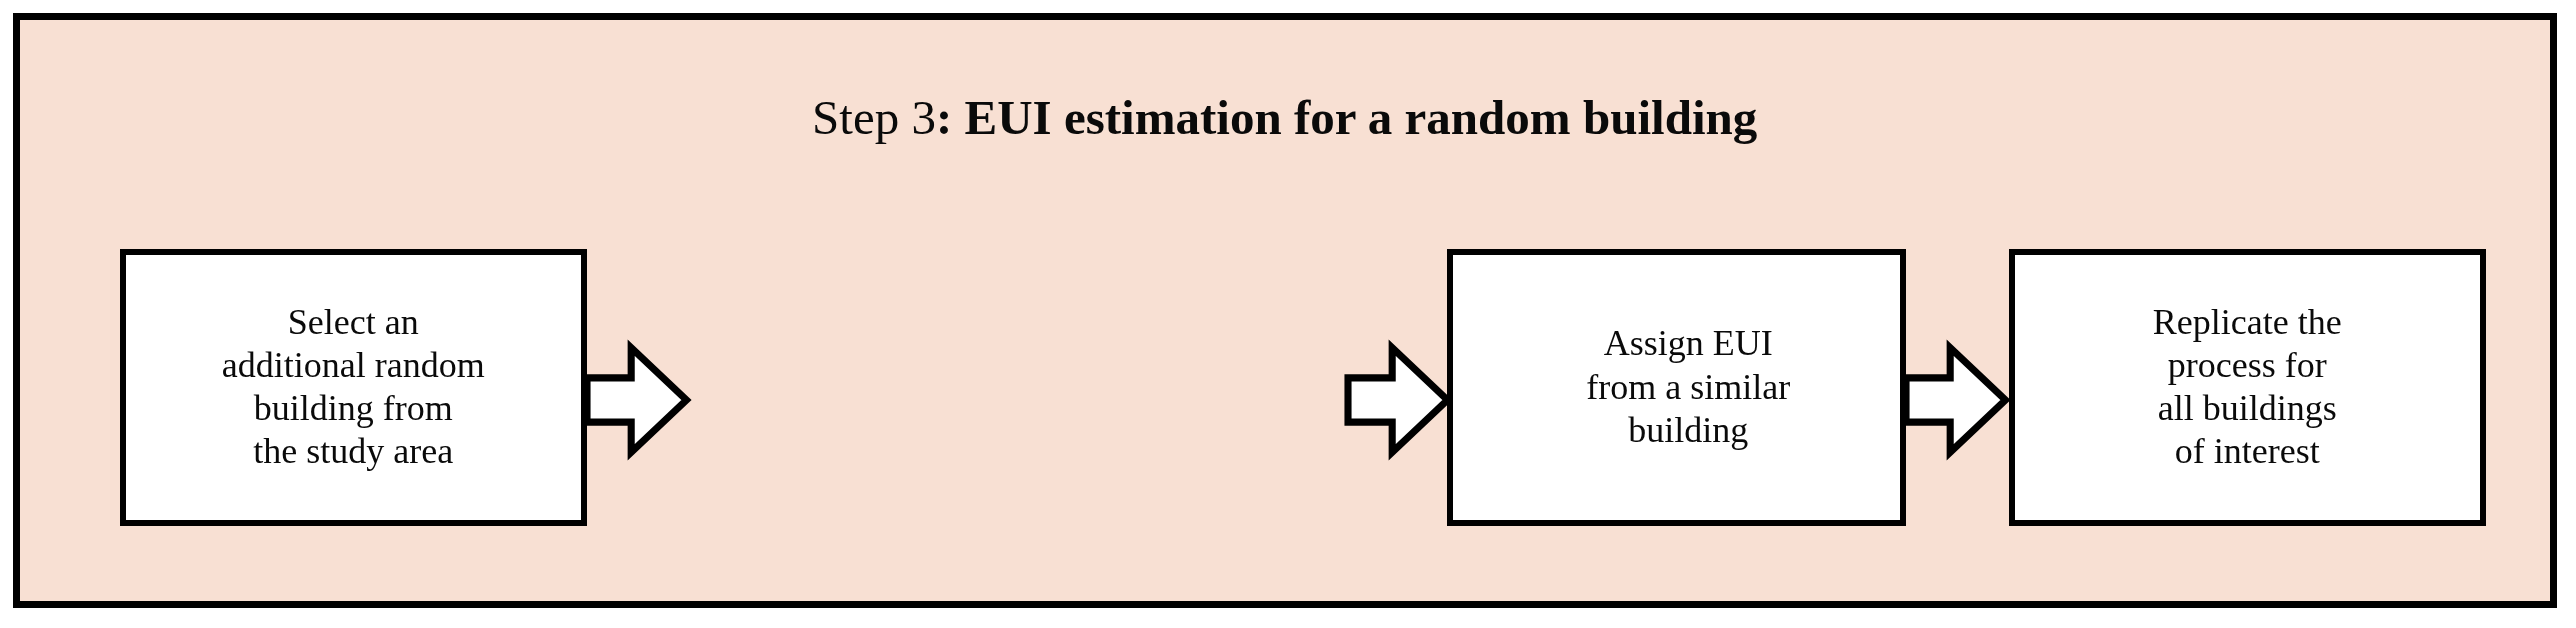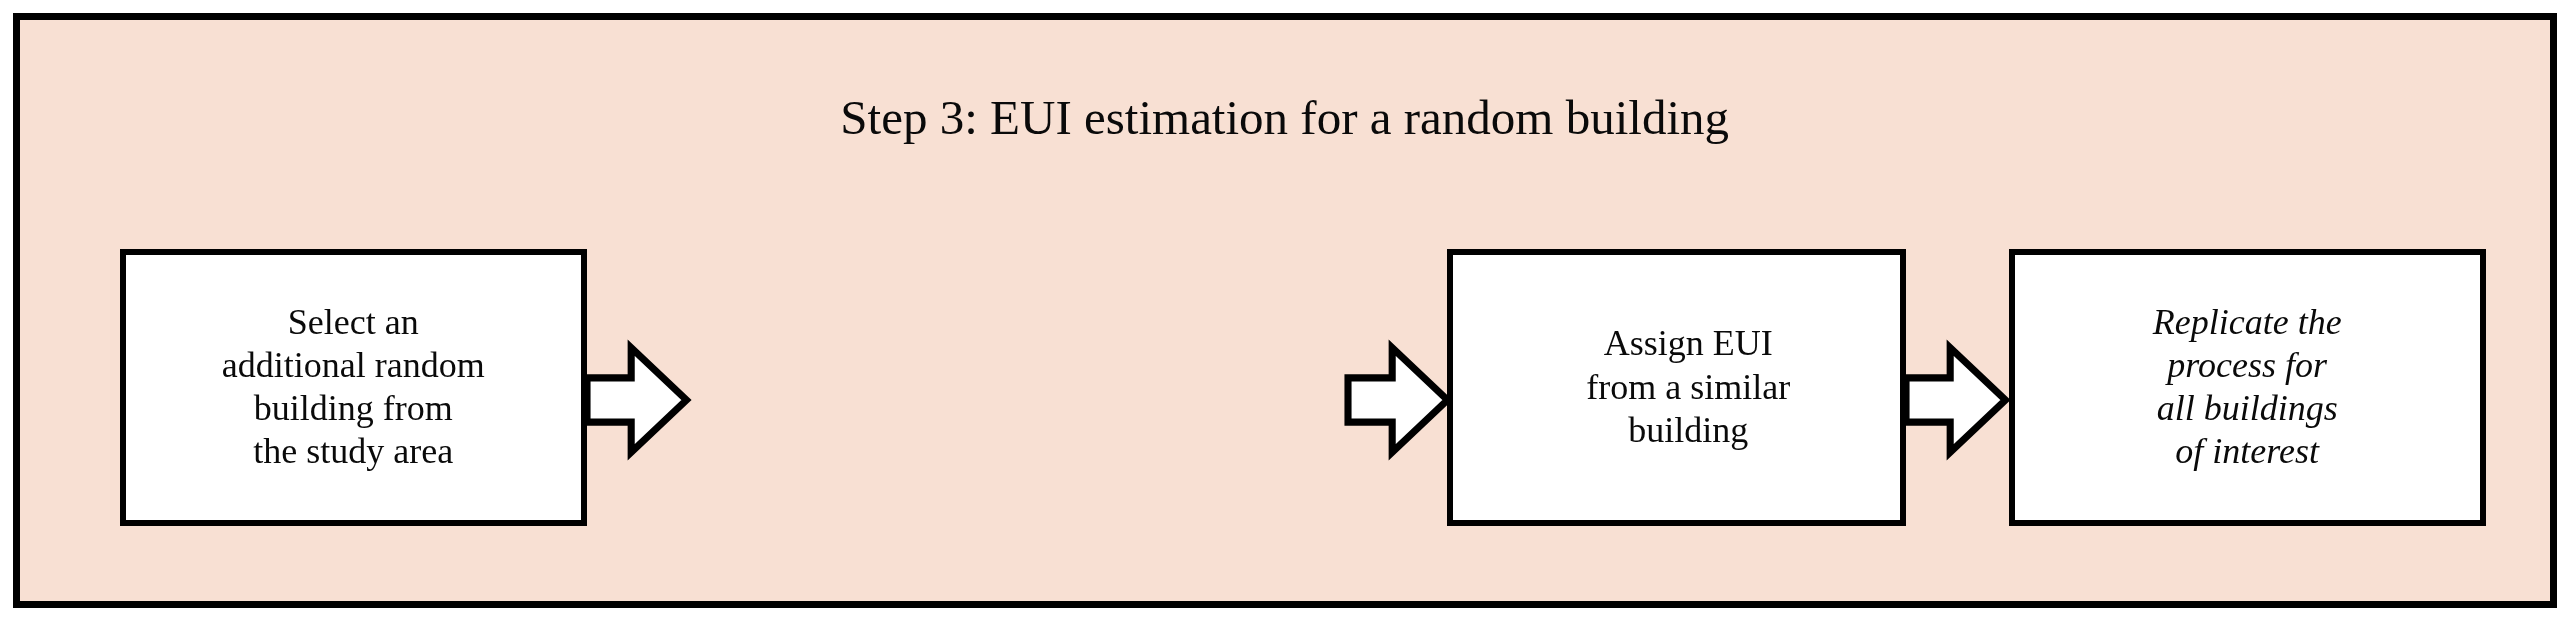--- a/index.html
+++ b/index.html
@@ -44,21 +44,21 @@
     font-size: 49px;
     line-height: 1.0;
     color: #0a0a0a;
     letter-spacing: 0px;
     white-space: nowrap;
   }
   #panel-title .title-strong {
     font-weight: normal;
   }
   #panel-title .title-rest {
-    font-weight: normal;
+    font-weight: bold;
   }
 
   
   #flow-row {
     position: absolute;
     left: 4px;
     top: 0;
     width: 100%;
     height: 100%;
   }
@@ -81,21 +81,21 @@
     text-align: center;
     color: #0a0a0a;
     padding: 0 8px;
     white-space: pre-line;
   }
 
   
   #flow-box-1 { left: 96px;  width: 467px; }
   #flow-box-2 { left: 661px;  width: 663px; }
   #flow-box-3 { left: 1423px; width: 459px; padding-left: 24px; }
-  #flow-box-4 { left: 1985px; width: 477px; font-style: italic; }
+  #flow-box-4 { left: 1985px; width: 477px; }
 
   
   .flow-arrow {
     position: absolute;
     top: 323px;
     width: 101px;
     height: 114px;
   }
   #flow-arrow-1 { left: 563px; }
   #flow-arrow-2 { left: 1324px; }

